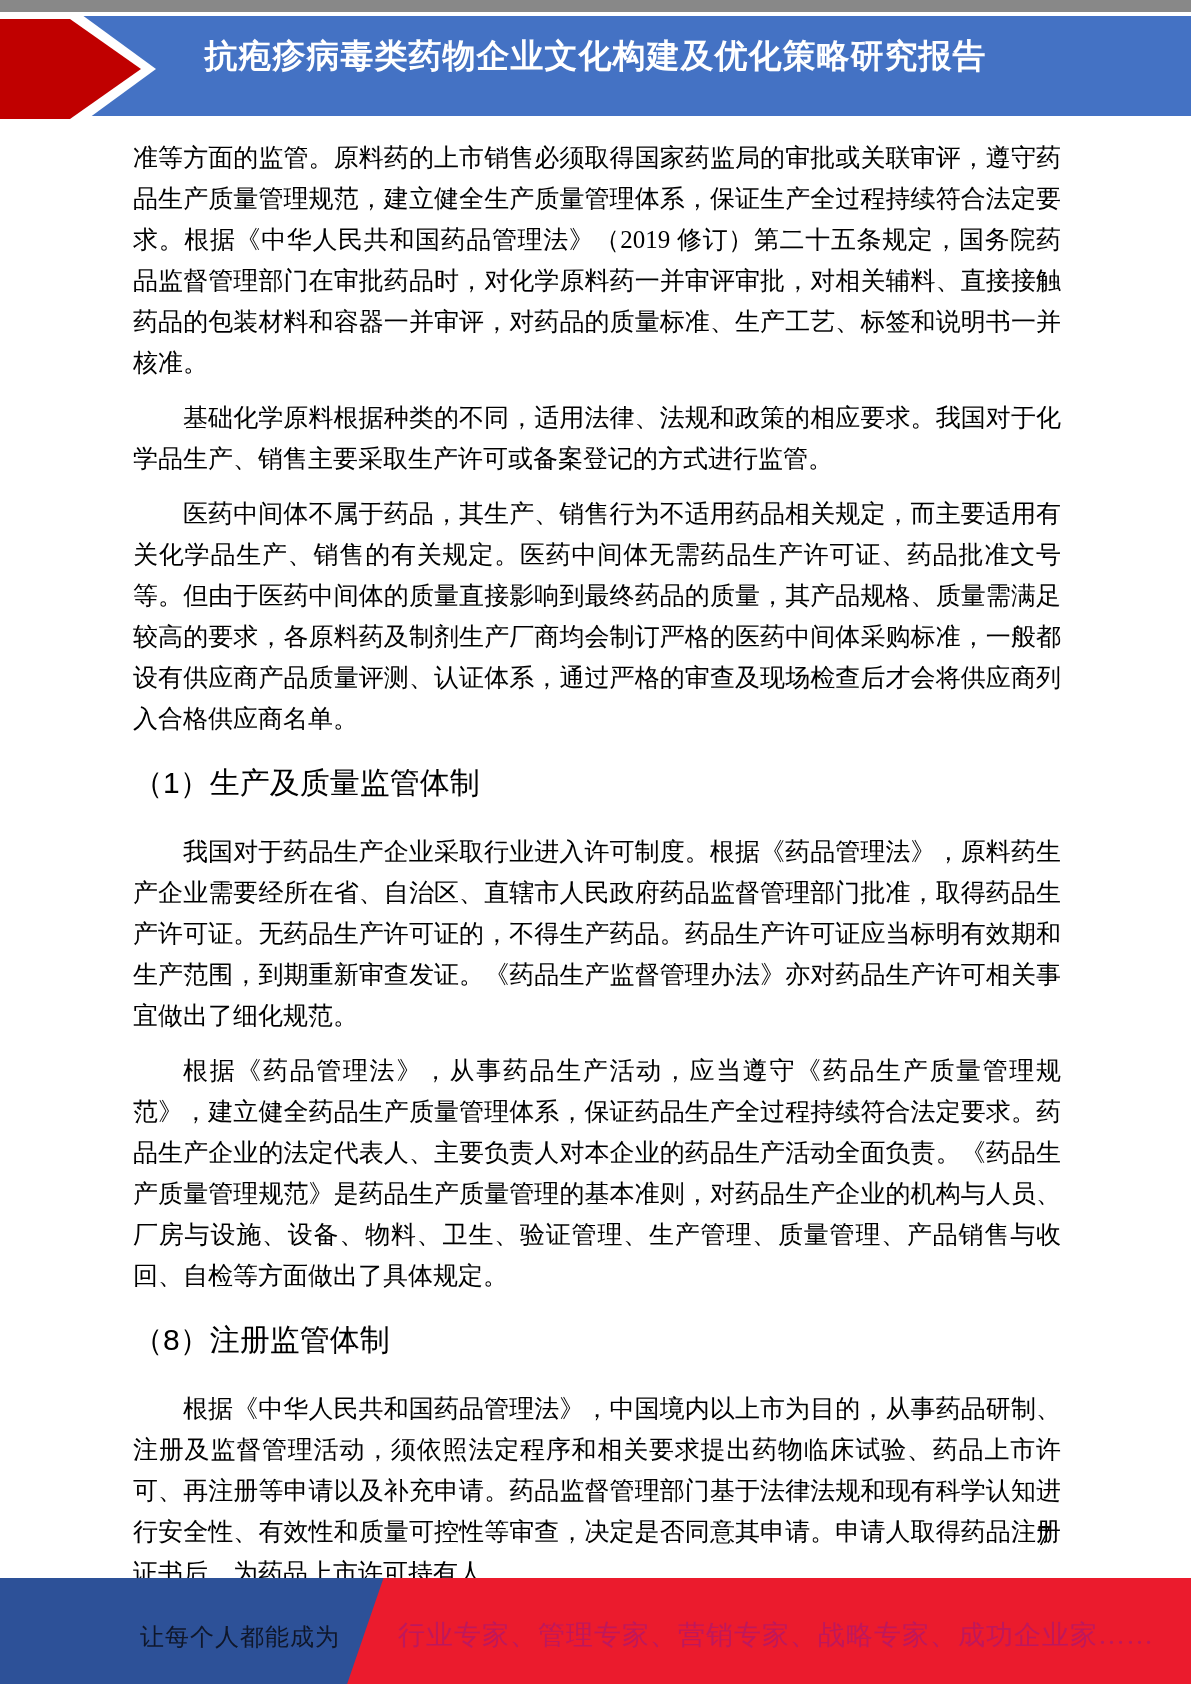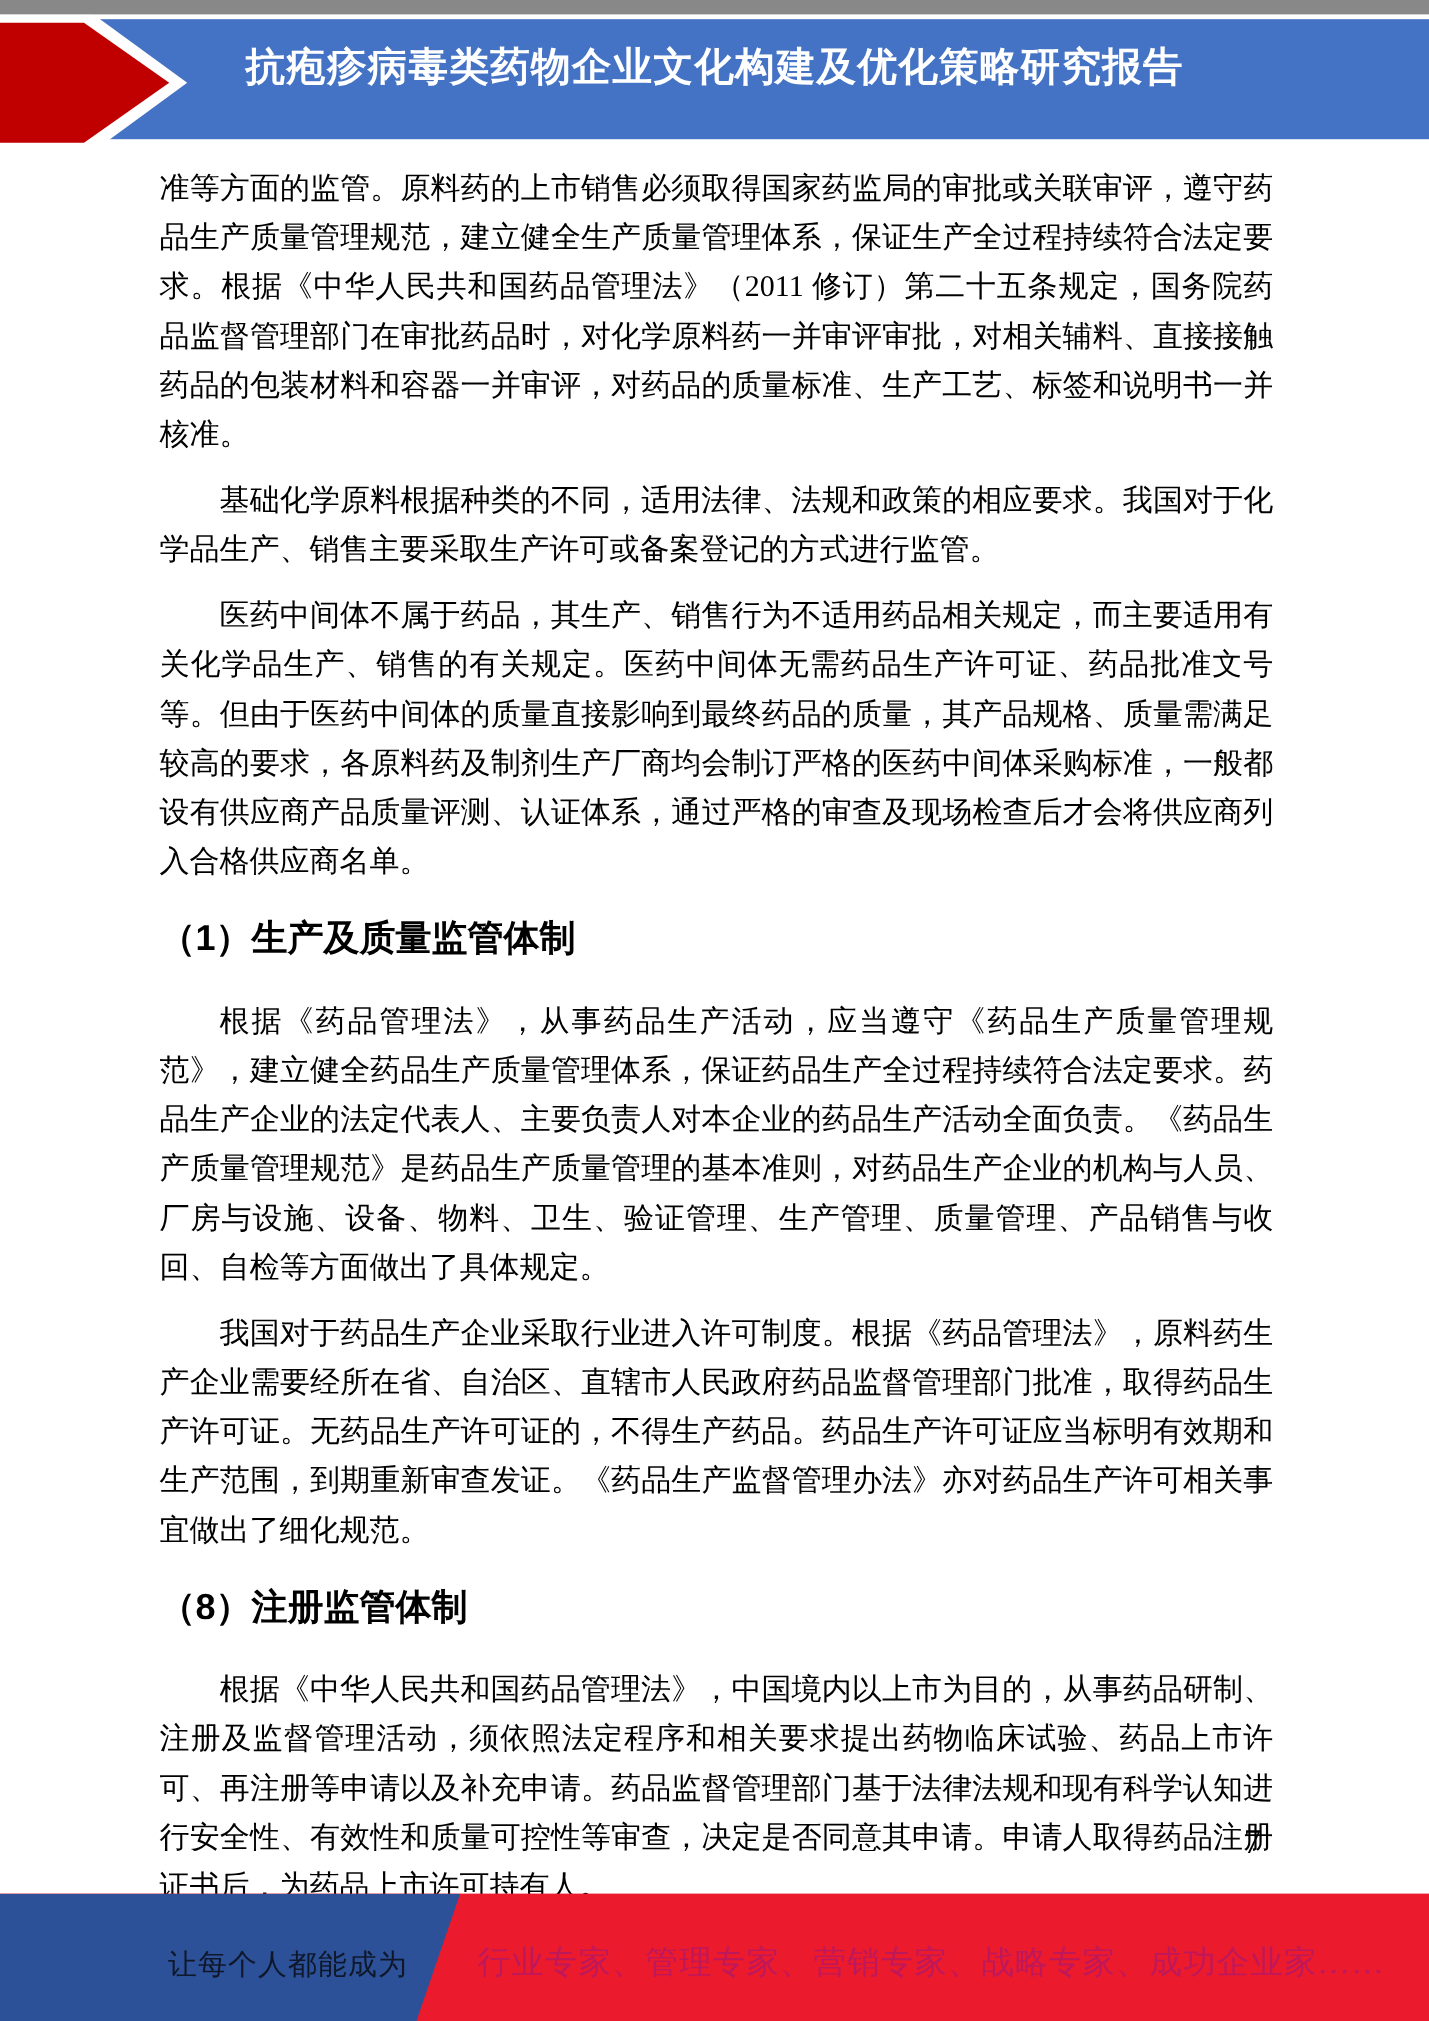--- a/index.html
+++ b/index.html
@@ -41,21 +41,21 @@
     width: 928px;
     font-size: 25px;
     line-height: 41px;
     text-align: justify;
     text-align-last: left;
   }
   .para { margin: 0 0 14px 0; text-indent: 2em; }
   .para.no-indent { text-indent: 0; }
   .section-heading {
     font-family: "Liberation Sans", "DejaVu Sans", sans-serif;
-    font-weight: 700;
+    font-weight: 400;
     font-size: 30px;
     line-height: 44px;
     margin: 22px 0 26px 0;
     text-align: left;
   }
 
   
   .page-number {
     position: absolute;
     top: 1505px;
@@ -108,26 +108,26 @@
   <div class="header-banner">
     <svg width="1191" height="120" viewBox="0 0 1191 120">
       <rect x="0" y="4" width="1191" height="100" fill="#4472C4"></rect>
       <polygon points="0,0 78,0 156,57 78,114 0,114" fill="#FFFFFF"></polygon>
       <polygon points="0,7 70,7 141,57 70,107 0,107" fill="#C00000"></polygon>
     </svg>
     <div class="header-title">抗疱疹病毒类药物企业文化构建及优化策略研究报告</div>
   </div>
 
   <div class="content">
-    <p class="para no-indent">准等方面的监管。原料药的上市销售必须取得国家药监局的审批或关联审评，遵守药品生产质量管理规范，建立健全生产质量管理体系，保证生产全过程持续符合法定要求。根据《中华人民共和国药品管理法》（2011 修订）第二十五条规定，国务院药品监督管理部门在审批药品时，对化学原料药一并审评审批，对相关辅料、直接接触药品的包装材料和容器一并审评，对药品的质量标准、生产工艺、标签和说明书一并核准。</p>
+    <p class="para no-indent">准等方面的监管。原料药的上市销售必须取得国家药监局的审批或关联审评，遵守药品生产质量管理规范，建立健全生产质量管理体系，保证生产全过程持续符合法定要求。根据《中华人民共和国药品管理法》（2019 修订）第二十五条规定，国务院药品监督管理部门在审批药品时，对化学原料药一并审评审批，对相关辅料、直接接触药品的包装材料和容器一并审评，对药品的质量标准、生产工艺、标签和说明书一并核准。</p>
     <p class="para">基础化学原料根据种类的不同，适用法律、法规和政策的相应要求。我国对于化学品生产、销售主要采取生产许可或备案登记的方式进行监管。</p>
     <p class="para">医药中间体不属于药品，其生产、销售行为不适用药品相关规定，而主要适用有关化学品生产、销售的有关规定。医药中间体无需药品生产许可证、药品批准文号等。但由于医药中间体的质量直接影响到最终药品的质量，其产品规格、质量需满足较高的要求，各原料药及制剂生产厂商均会制订严格的医药中间体采购标准，一般都设有供应商产品质量评测、认证体系，通过严格的审查及现场检查后才会将供应商列入合格供应商名单。</p>
     <h2 class="section-heading">（1）生产及质量监管体制</h2>
+    <p class="para">我国对于药品生产企业采取行业进入许可制度。根据《药品管理法》，原料药生产企业需要经所在省、自治区、直辖市人民政府药品监督管理部门批准，取得药品生产许可证。无药品生产许可证的，不得生产药品。药品生产许可证应当标明有效期和生产范围，到期重新审查发证。《药品生产监督管理办法》亦对药品生产许可相关事宜做出了细化规范。</p>
     <p class="para">根据《药品管理法》，从事药品生产活动，应当遵守《药品生产质量管理规范》，建立健全药品生产质量管理体系，保证药品生产全过程持续符合法定要求。药品生产企业的法定代表人、主要负责人对本企业的药品生产活动全面负责。《药品生产质量管理规范》是药品生产质量管理的基本准则，对药品生产企业的机构与人员、厂房与设施、设备、物料、卫生、验证管理、生产管理、质量管理、产品销售与收回、自检等方面做出了具体规定。</p>
-    <p class="para">我国对于药品生产企业采取行业进入许可制度。根据《药品管理法》，原料药生产企业需要经所在省、自治区、直辖市人民政府药品监督管理部门批准，取得药品生产许可证。无药品生产许可证的，不得生产药品。药品生产许可证应当标明有效期和生产范围，到期重新审查发证。《药品生产监督管理办法》亦对药品生产许可相关事宜做出了细化规范。</p>
     <h2 class="section-heading">（8）注册监管体制</h2>
     <p class="para">根据《中华人民共和国药品管理法》，中国境内以上市为目的，从事药品研制、注册及监督管理活动，须依照法定程序和相关要求提出药物临床试验、药品上市许可、再注册等申请以及补充申请。药品监督管理部门基于法律法规和现有科学认知进行安全性、有效性和质量可控性等审查，决定是否同意其申请。申请人取得药品注册证书后，为药品上市许可持有人。</p>
     <p class="para">根据《药品注册管理办法》，国家药品监督管理局建立化学原料药、辅料及直接接触药品的包装材料和容器关联审评审批制度。在审批药品制剂时，对化学原料药一并审评审批，对相关辅料、</p>
   </div>
 
   <div class="page-number">7</div>
 
   <div class="footer">
     <div class="footer-red" style="background-color: rgb(235, 27, 45);"></div>
     <div class="footer-blue" style="background-color: rgb(45, 81, 152);"></div>

